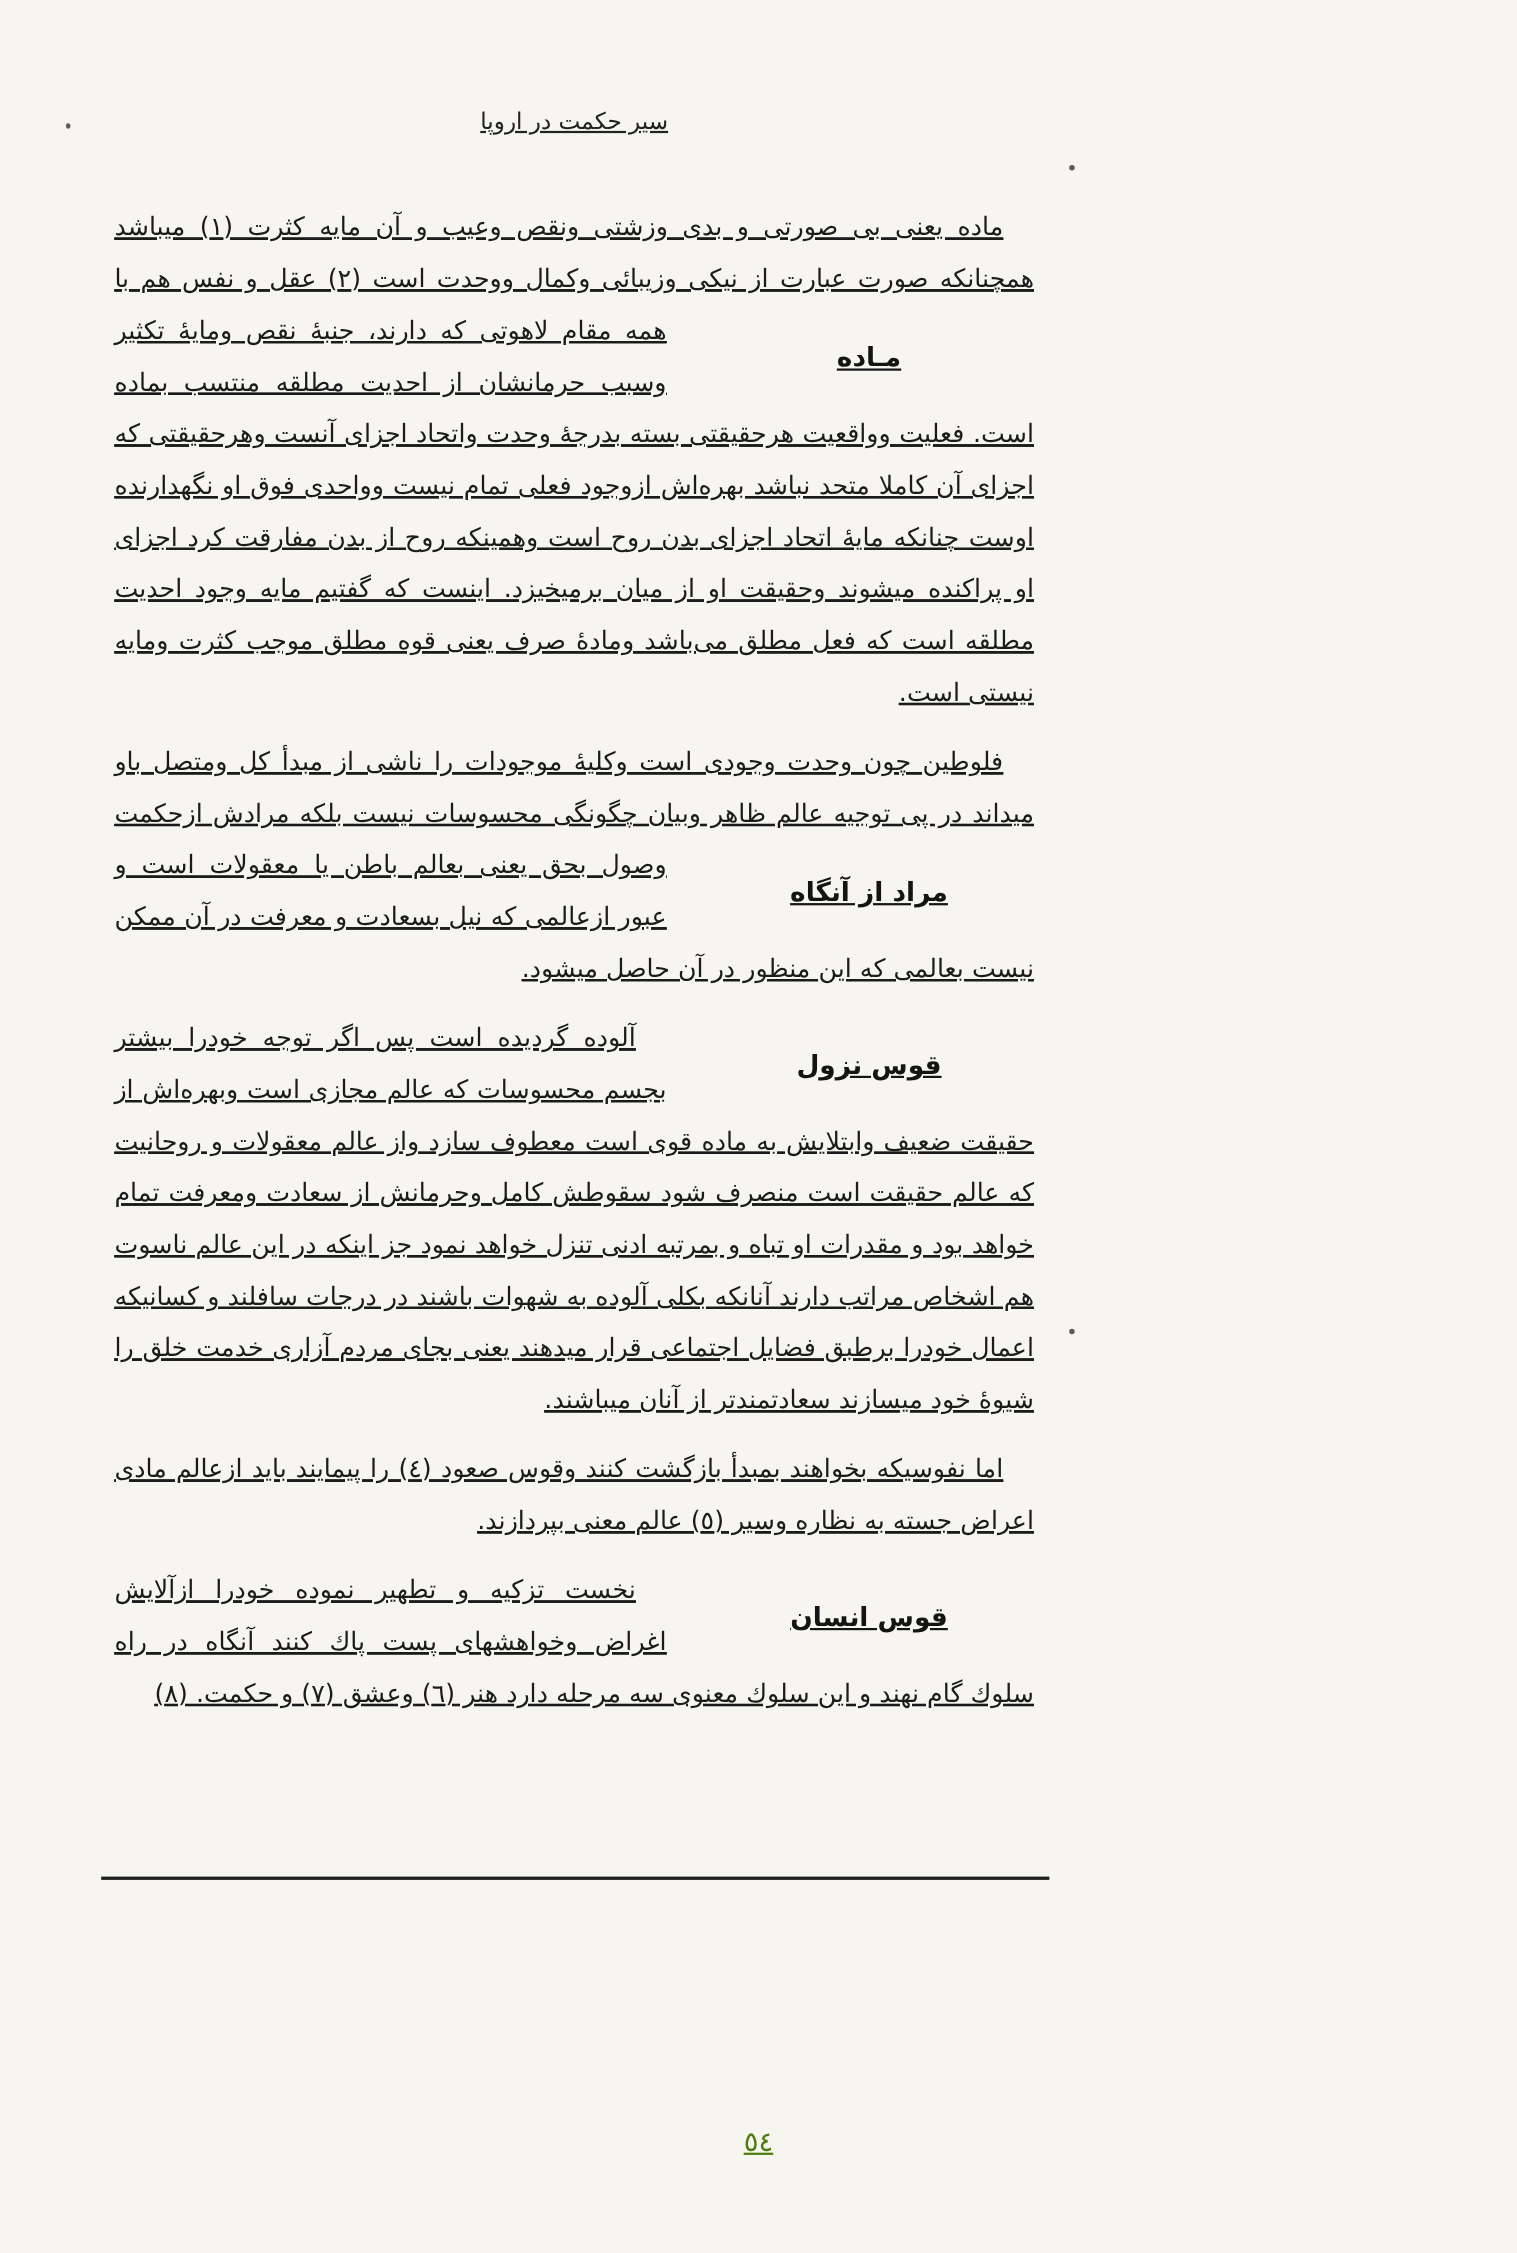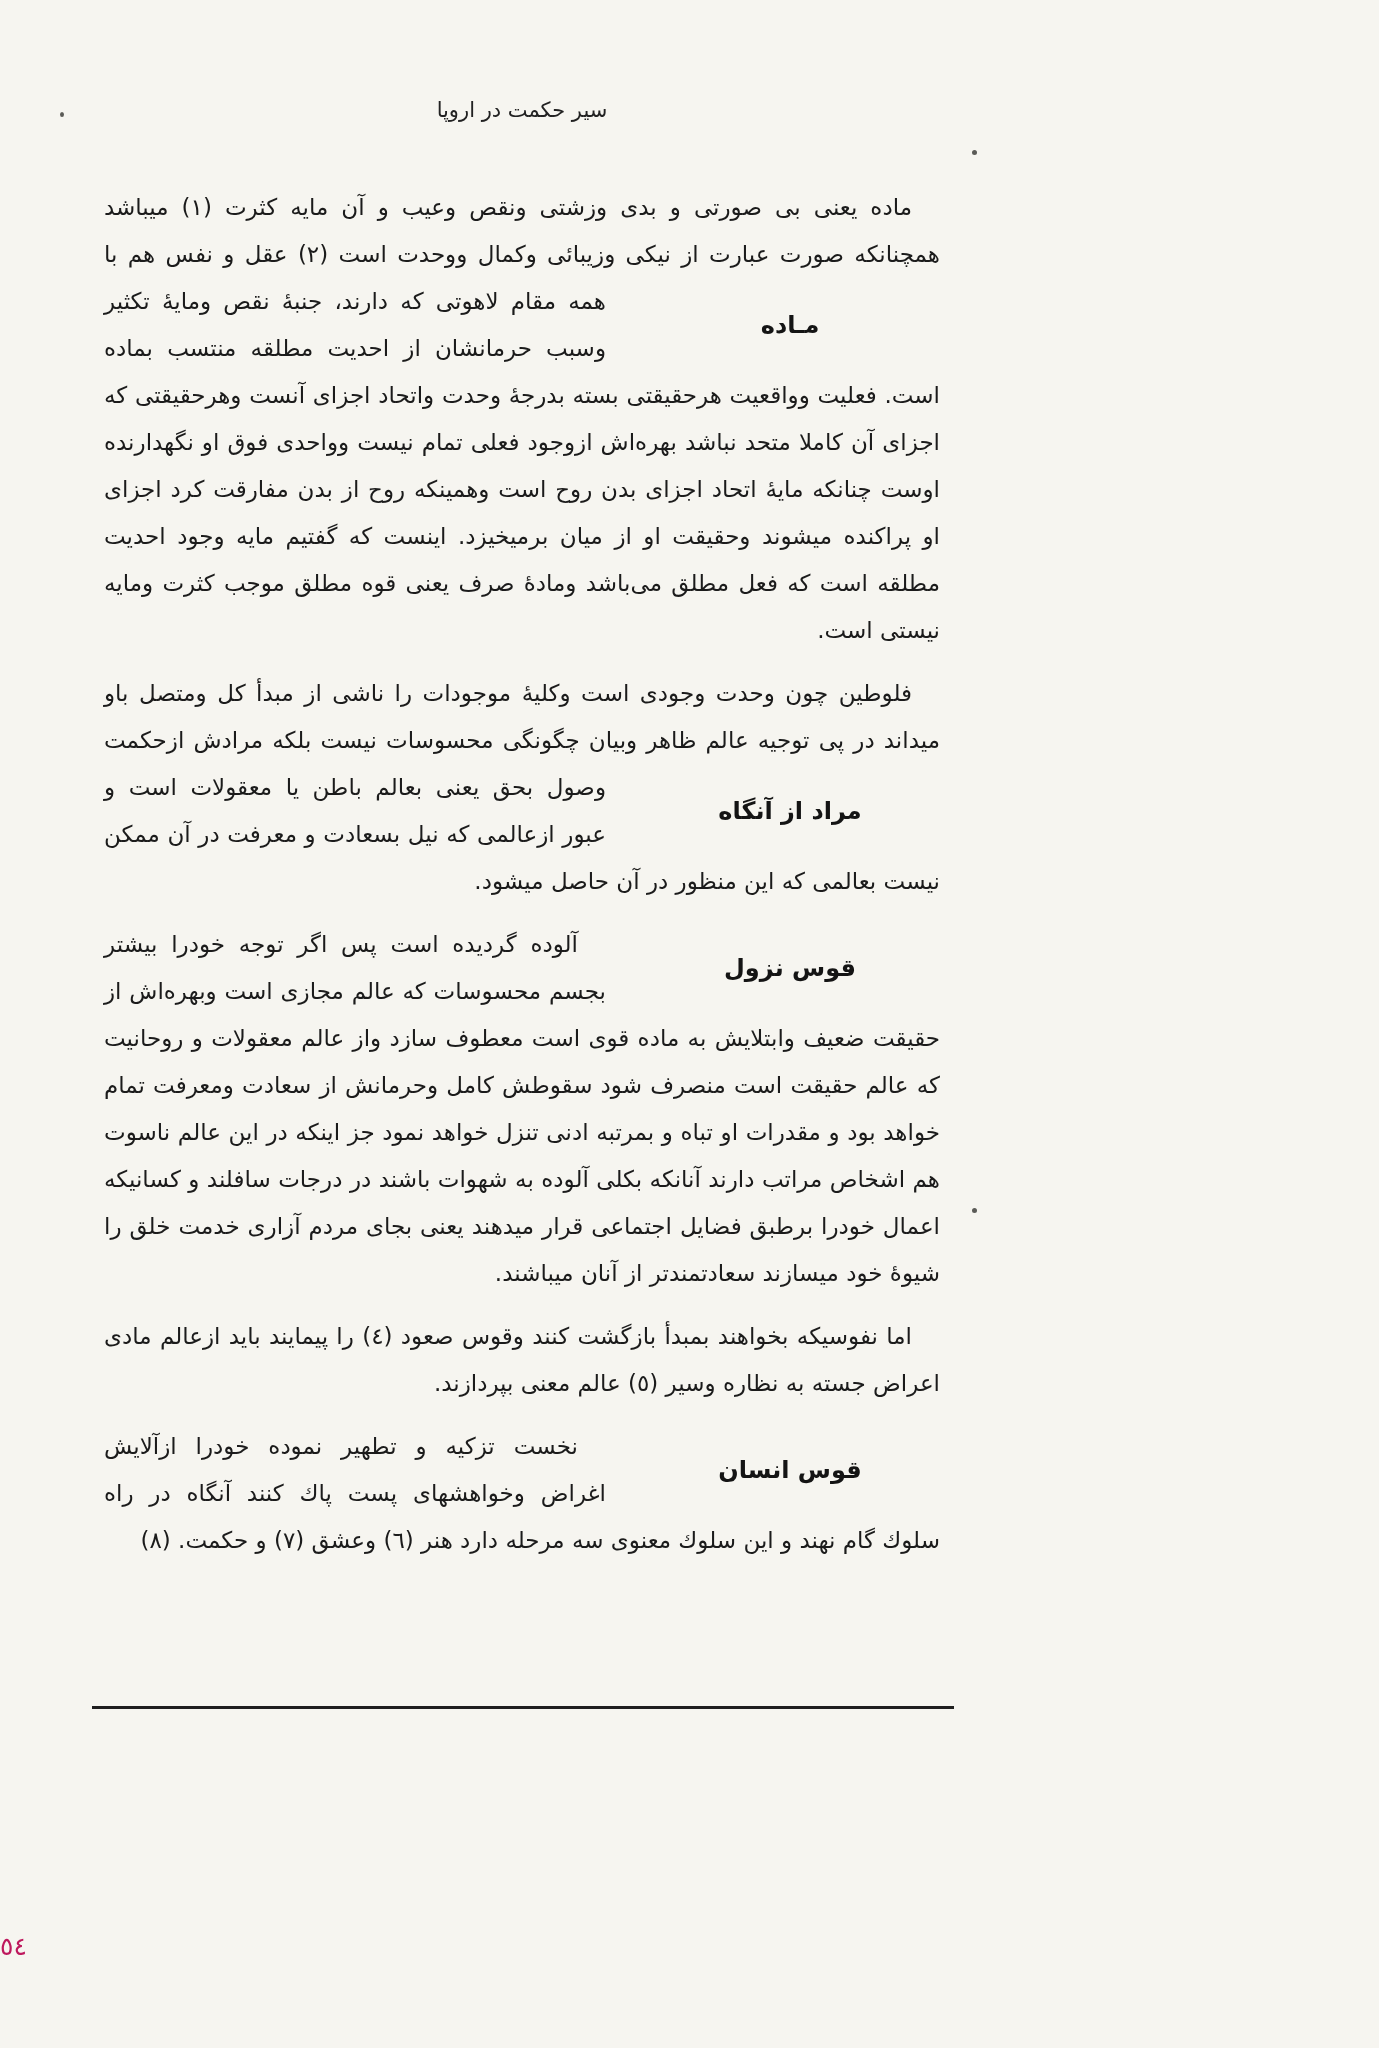--- a/index.html
+++ b/index.html
@@ -1,15 +1,15 @@
 <!DOCTYPE html>
 <html><head>
 <meta charset="utf-8">
 <style>
-  * { margin: 0; padding: 0; box-sizing: border-box; }
+  * { margin: 0; padding: 0; box-sizing: border-box; text-decoration: underline; }
   html, body { width: 1379px; height: 2048px; }
   body {
     position: relative;
     background: #f6f5f0;
     color: #1c1c1c;
     font-family: "DejaVu Sans", sans-serif;
     overflow: hidden;
   }
   .page {
     position: absolute;
@@ -71,23 +71,23 @@
     font-family: "Liberation Serif", "DejaVu Serif", serif;
     font-size: 27px;
     line-height: 45px;
     color: #161616;
   }
   .page-number {
     position: absolute;
     top: 1932px;
     left: 0;
     width: 100%;
-    text-align: left;
+    text-align: center;
     font-size: 25px;
-    color: #be185d;
+    color: #4d7c0f;
   }
   .speck {
     position: absolute;
     background: #5b5b57;
     border-radius: 50%;
   }
   .speck-1 { top: 112px; left: 60px;  width: 4px; height: 5px; }
   .speck-2 { top: 150px; left: 972px; width: 5px; height: 5px; }
   .speck-3 { top: 1208px; left: 972px; width: 5px; height: 5px; }
 </style>

